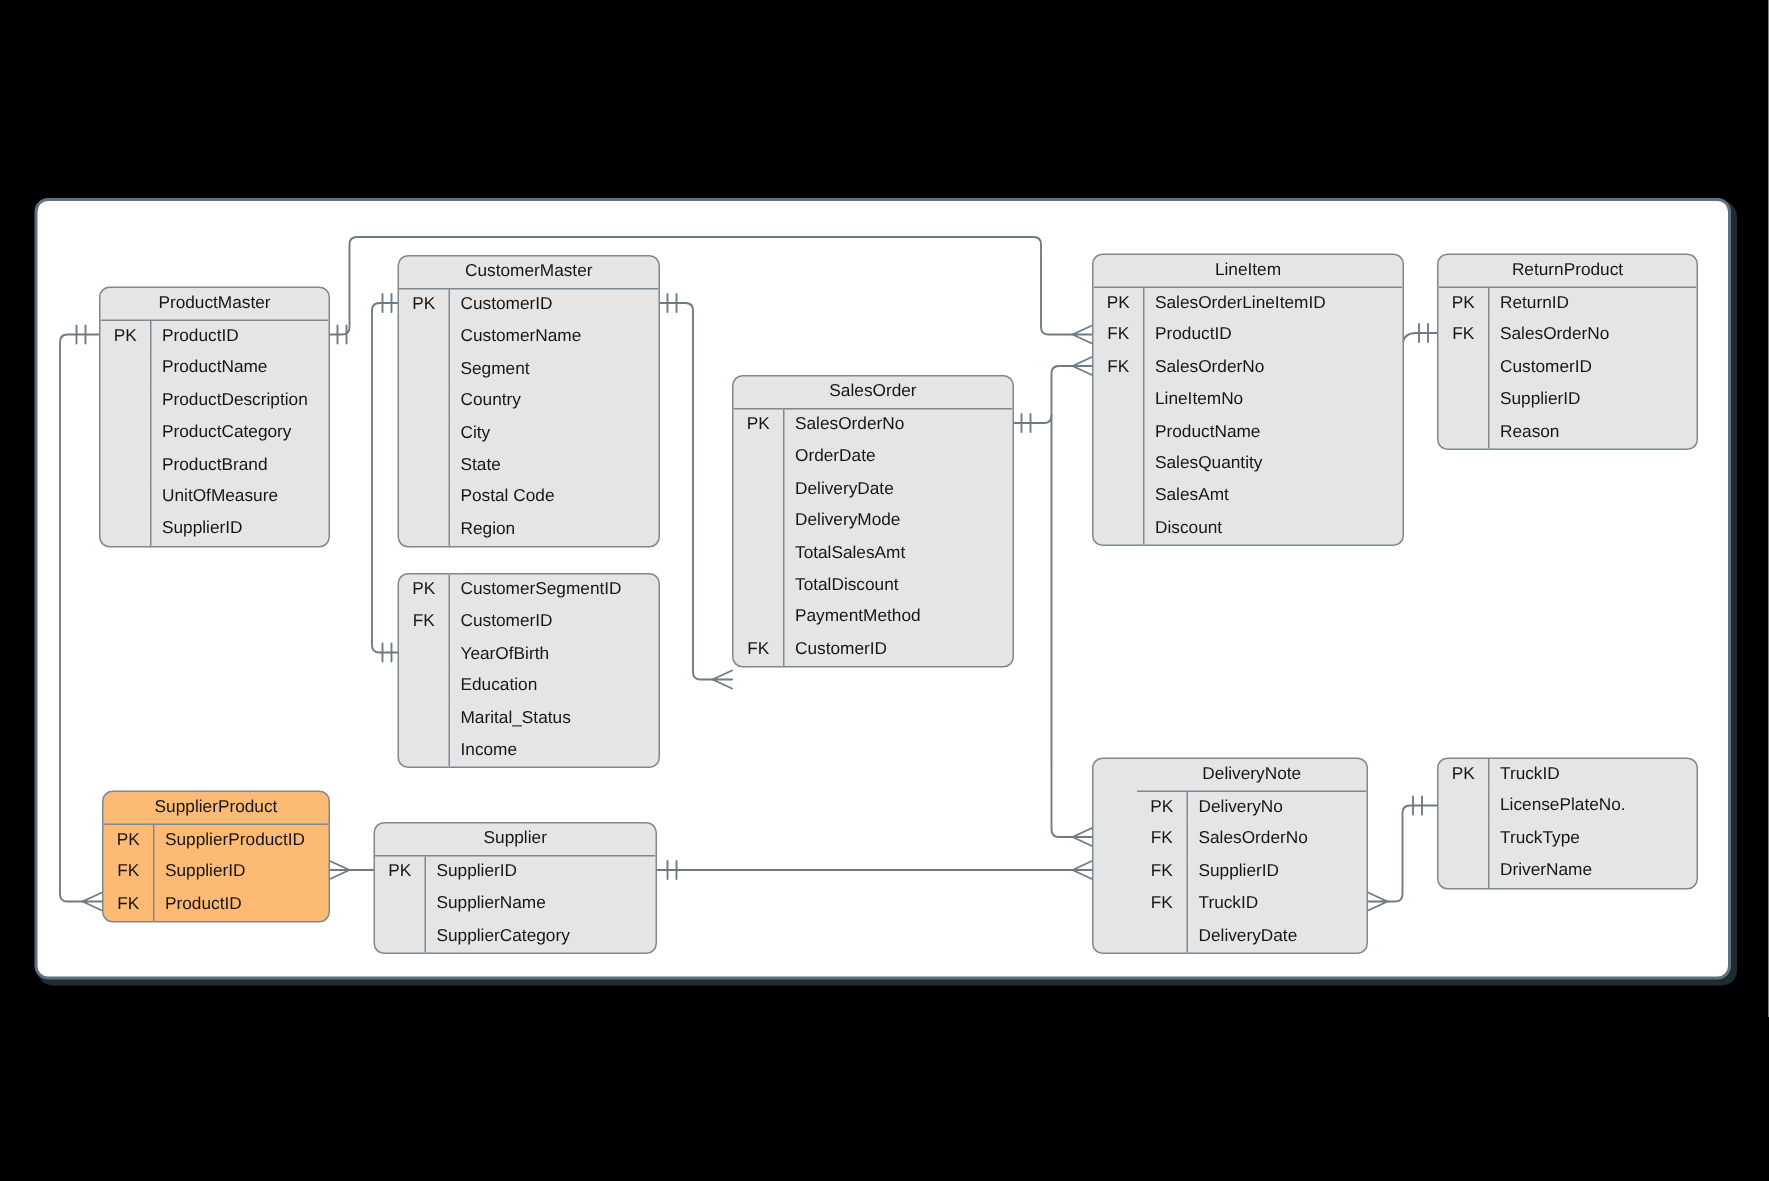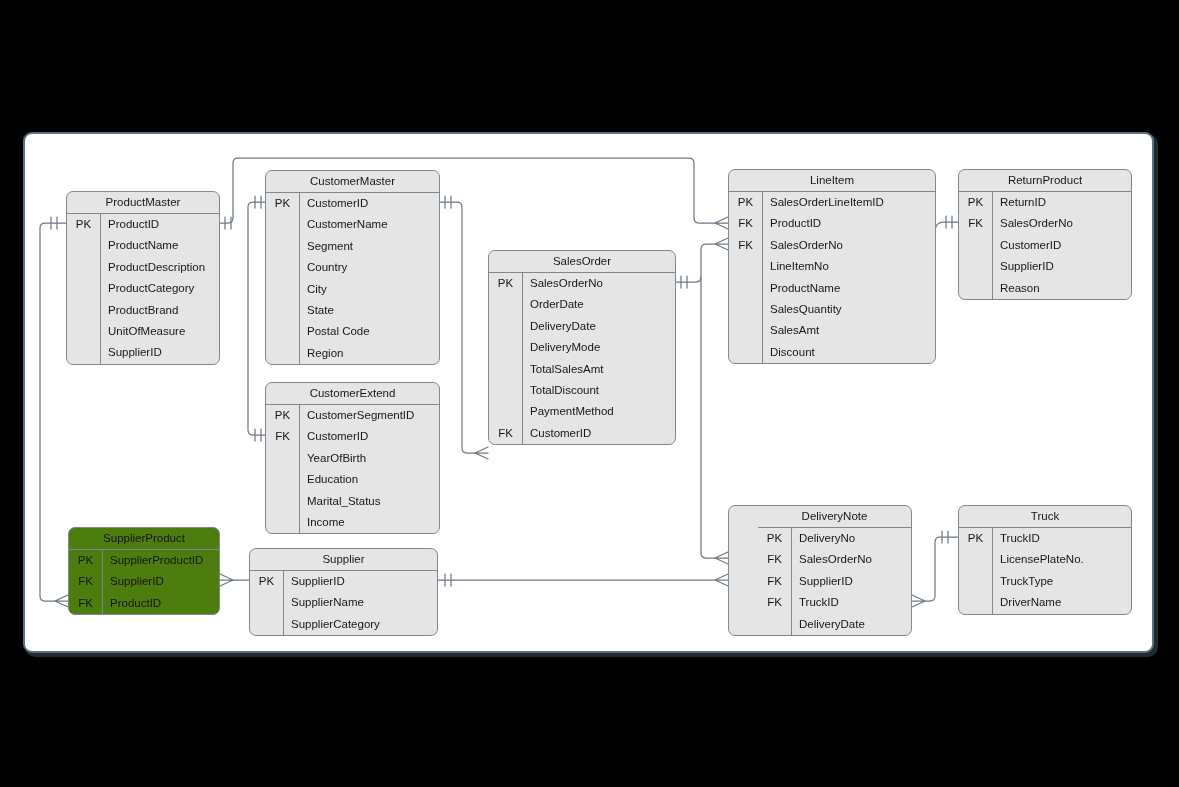--- a/index.html
+++ b/index.html
@@ -12,21 +12,21 @@
     background:#ffffff;border:2px solid #5d7280;border-radius:9px;
     box-shadow:3px 3px 0 1px #1f2a31;box-sizing:border-box;
   }
   .layer{position:absolute;left:0;top:0;width:100%;height:100%;}
   svg.lines{position:absolute;left:0;top:0;}
   svg.lines path{fill:none;stroke:#6e7a84;stroke-width:1.25;stroke-linecap:round;}
   .tbl{
     position:absolute;background:#e5e5e5;border:1px solid #7e8890;border-radius:7px;
     overflow:hidden;font-size:11.5px;color:#161616;box-sizing:border-box;
   }
-  .tbl.highlight{background:#4d7c0f;}
+  .tbl.highlight{background:#fdba74;}
   .tbl .ttl{
     height:21px;line-height:21px;text-align:center;border-bottom:1px solid #7e8890;
     white-space:nowrap;
   }
   .tbl .row{display:flex;height:21.4px;line-height:21.4px;white-space:nowrap;}
   .tbl .key{
     width:33px;flex:0 0 33px;text-align:center;border-right:1px solid #7e8890;
   }
   .tbl .fld{padding-left:7px;}
 </style>
@@ -144,21 +144,20 @@
         <div class="row">
           <span class="key"></span>
           <span class="fld">Postal Code</span>
         </div>
         <div class="row">
           <span class="key"></span>
           <span class="fld">Region</span>
         </div>
       </div>
       <div class="tbl" style="left: 240px; top: 248px; width: 175px;">
-        <div class="ttl">CustomerExtend</div>
         <div class="row">
           <span class="key">PK</span>
           <span class="fld">CustomerSegmentID</span>
         </div>
         <div class="row">
           <span class="key">FK</span>
           <span class="fld">CustomerID</span>
         </div>
         <div class="row">
           <span class="key"></span>
@@ -317,21 +316,20 @@
         <div class="row">
           <span class="key">FK</span>
           <span class="fld">TruckID</span>
         </div>
         <div class="row">
           <span class="key"></span>
           <span class="fld">DeliveryDate</span>
         </div>
       </div>
       <div class="tbl" style="left: 933px; top: 371px; width: 174px;">
-        <div class="ttl">Truck</div>
         <div class="row">
           <span class="key">PK</span>
           <span class="fld">TruckID</span>
         </div>
         <div class="row">
           <span class="key"></span>
           <span class="fld">LicensePlateNo.</span>
         </div>
         <div class="row">
           <span class="key"></span>

